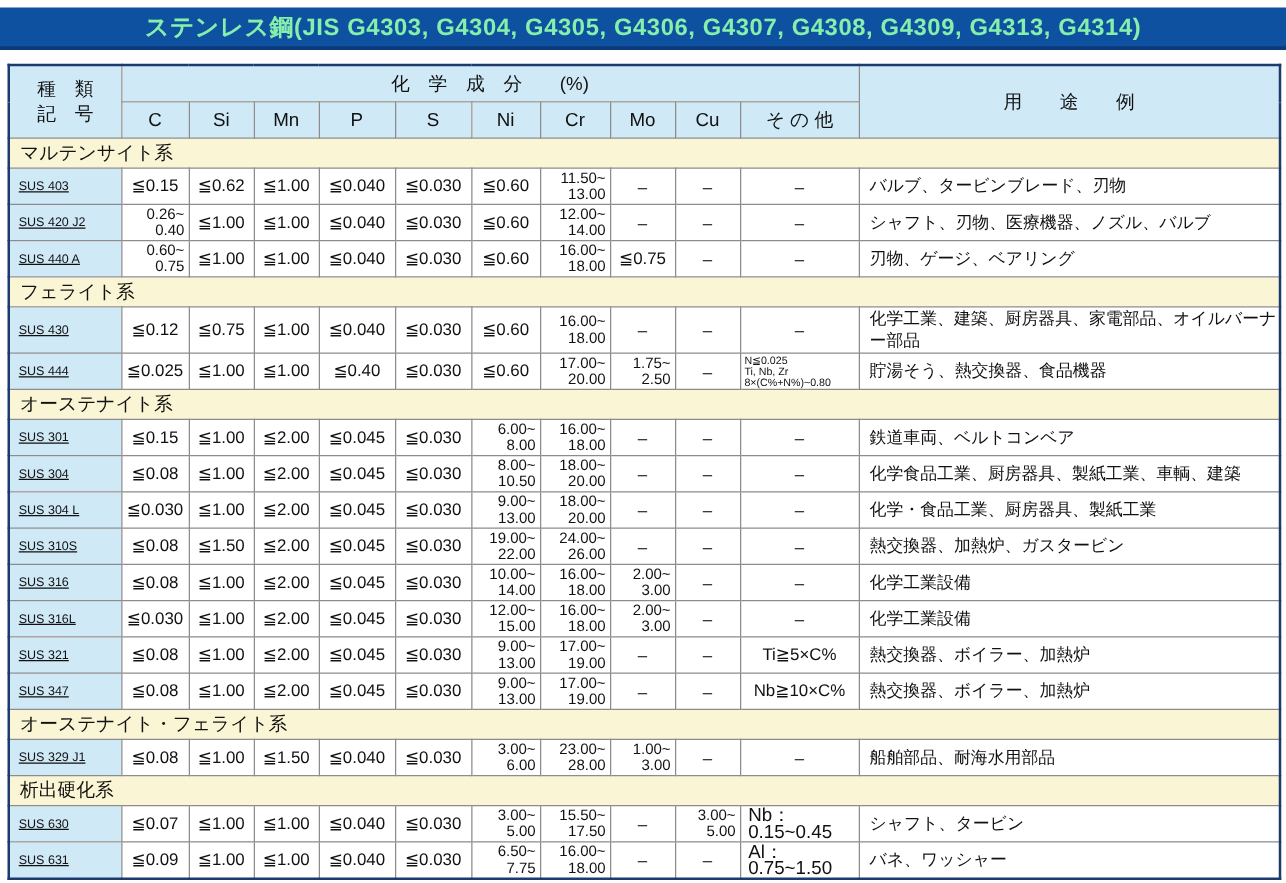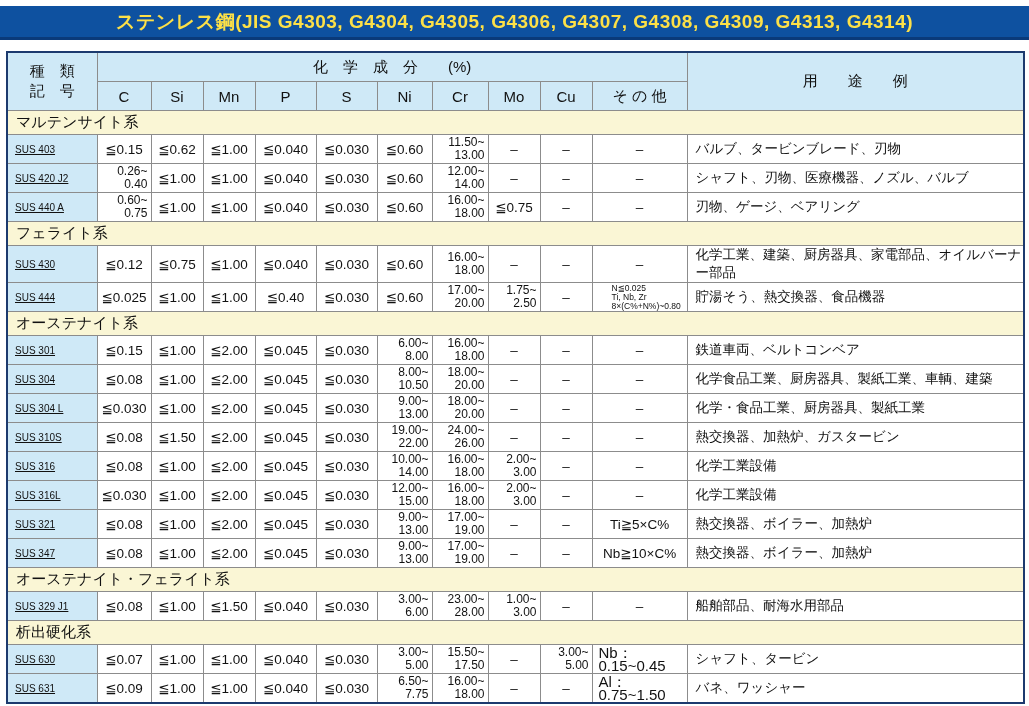--- a/index.html
+++ b/index.html
@@ -5,21 +5,21 @@
   html,body { margin:0; padding:0; }
   body {
     width:1029px; height:706px; background:#ffffff;
     font-family:"Liberation Sans","DejaVu Sans",sans-serif;
     color:#111;
   }
   .title-bar {
     margin-top:6px; height:31px; width:1029px;
     background:#0e51a0; border-bottom:3px solid #0a3a7a;
     display:flex; align-items:center; justify-content:center;
-    color:#fde047; font-size:19px; font-weight:bold; letter-spacing:0.5px;
+    color:#86efac; font-size:19px; font-weight:bold; letter-spacing:0.5px;
   }
   table.steel {
     border-collapse:collapse; table-layout:fixed;
     width:1017px; margin:11px 0 0 6px;
     border:2px solid #1c3a6e;
   }
   .steel th, .steel td {
     border:1px solid #8c8c8c; padding:0; overflow:hidden;
     vertical-align:middle;
   }
@@ -42,21 +42,21 @@
   }
   td.range {
     text-align:right; padding-right:3px; white-space:pre-line;
     line-height:13px; font-size:12px;margin-left:37px;
   }
   td.leftcell {
     text-align:left; padding-left:6px; white-space:pre-line;
     line-height:13px; font-size:15px;
   }
   td.tiny {
-    text-align:left; padding-left:19px; white-space:pre-line;
+    text-align:left; padding-left:3px; white-space:pre-line;
     font-size:8.5px; line-height:9px;
   }
   td.usage { text-align:left; padding-left:8px; font-size:13.5px;border-radius:11px; }
 </style>
 </head>
 <body>
 
 <div class="title-bar">
   <span>ステンレス鋼(JIS G4303, G4304, G4305, G4306, G4307, G4308, G4309, G4313, G4314)</span>
 </div>

